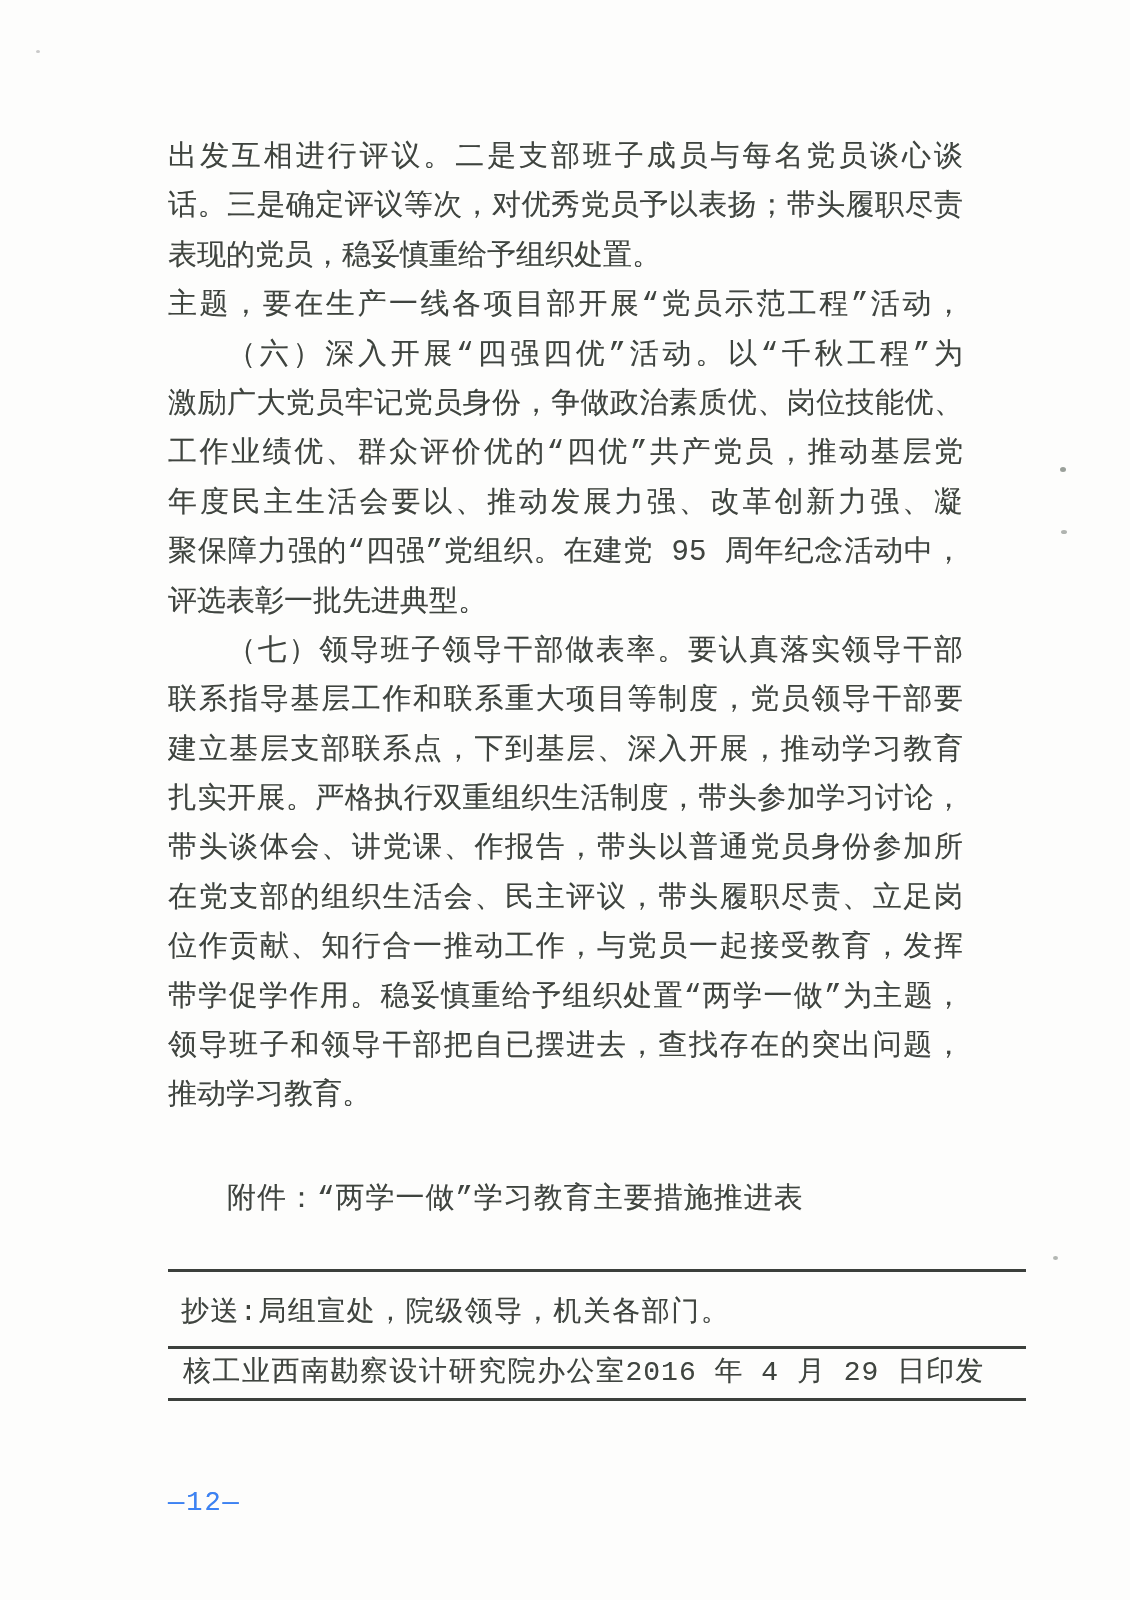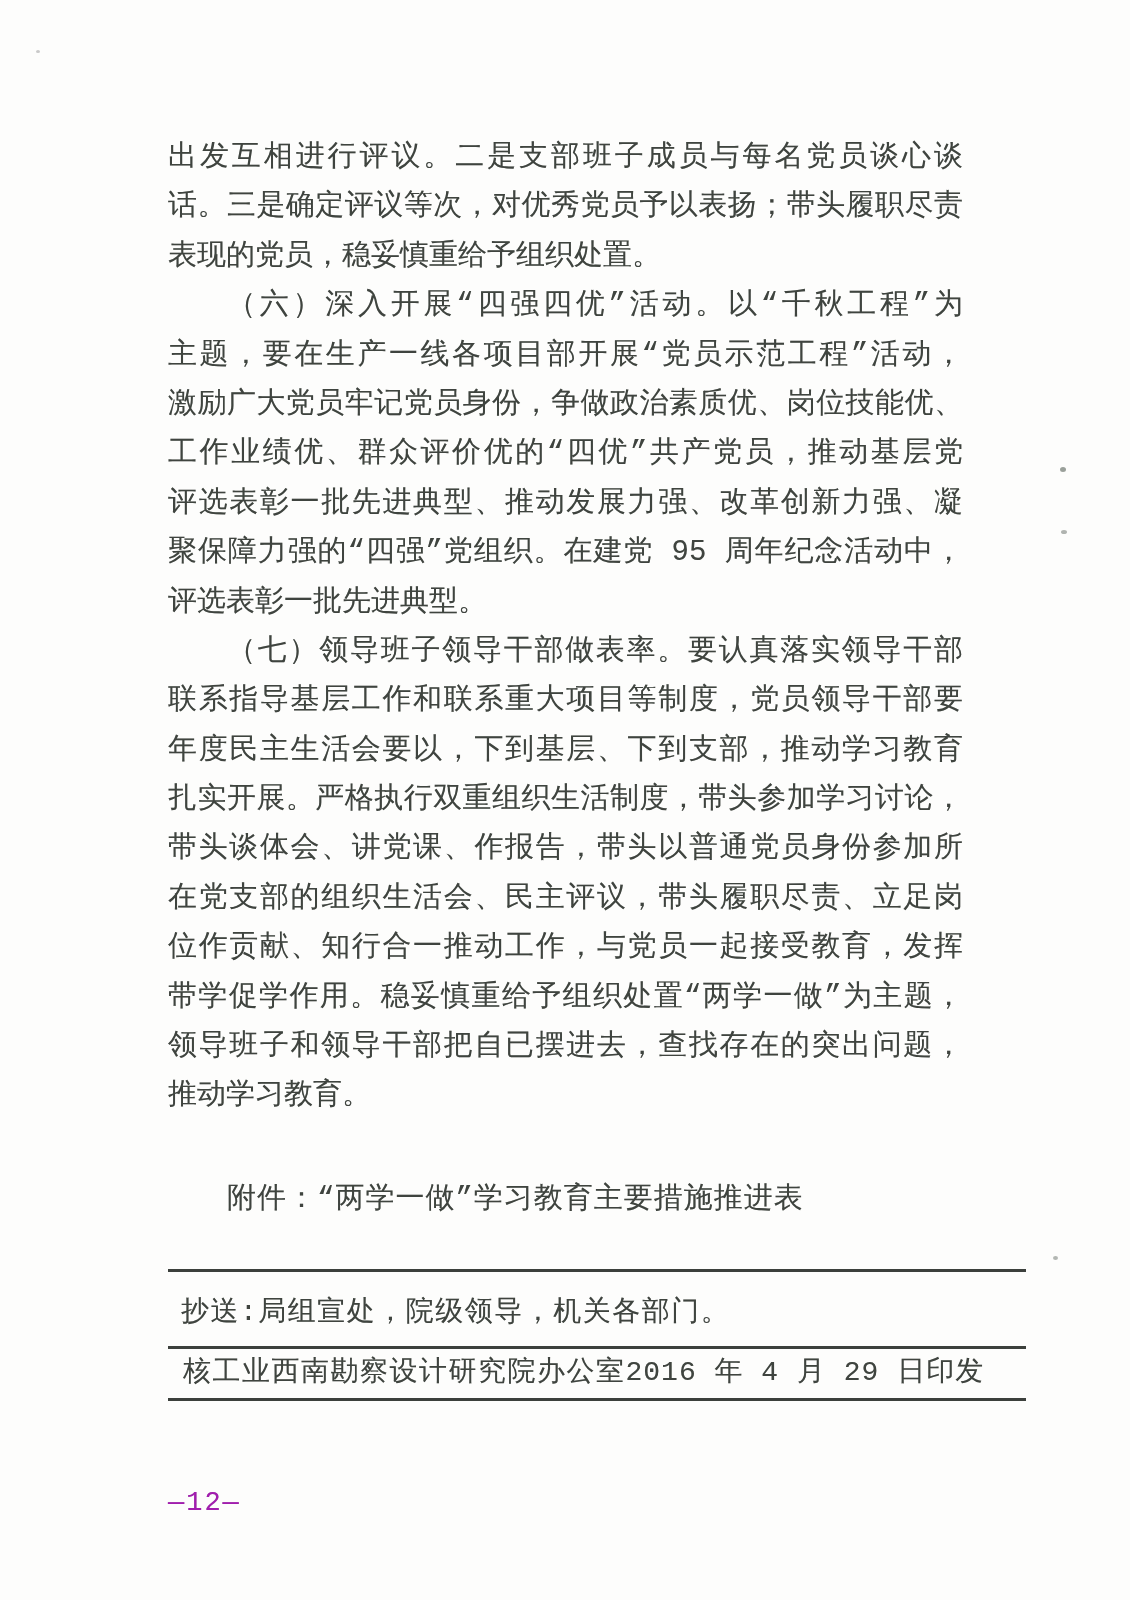--- a/index.html
+++ b/index.html
@@ -70,21 +70,21 @@
   }
   .issuer { letter-spacing: 1.5px; white-space: nowrap; }
   .print-date { letter-spacing: 1px; white-space: nowrap; }
   .page-number {
     position: absolute;
     left: 168px;
     top: 1486px;
     font-size: 27px;
     line-height: 34px;
     letter-spacing: 2px;
-    color: #a21caf;
+    color: #3b82f6;
     white-space: nowrap;
     text-align: right;
   }
   .speck {
     position: absolute;
     border-radius: 50%;
   }
   .speck-1 { left: 36px;   top: 50px;   width: 4px; height: 3px; background: #c9c9c9; }
   .speck-2 { left: 1060px; top: 467px;  width: 6px; height: 5px; background: #9aa09a; }
   .speck-3 { left: 1061px; top: 530px;  width: 6px; height: 4px; background: #b0b4b0; }
@@ -97,30 +97,30 @@
 
   <div class="speck speck-1"></div>
   <div class="speck speck-2"></div>
   <div class="speck speck-3"></div>
   <div class="speck speck-4"></div>
 
   <div class="body-text">
       <div class="line">出发互相进行评议。二是支部班子成员与每名党员谈心谈</div>
       <div class="line">话。三是确定评议等次，对优秀党员予以表扬；带头履职尽责</div>
       <div class="line last">表现的党员，稳妥慎重给予组织处置。</div>
+      <div class="line">主题，要在生产一线各项目部开展“党员示范工程”活动，</div>
       <div class="line indent">（六）深入开展“四强四优”活动。以“千秋工程”为</div>
-      <div class="line">主题，要在生产一线各项目部开展“党员示范工程”活动，</div>
       <div class="line">激励广大党员牢记党员身份，争做政治素质优、岗位技能优、</div>
       <div class="line">工作业绩优、群众评价优的“四优”共产党员，推动基层党</div>
-      <div class="line">评选表彰一批先进典型、推动发展力强、改革创新力强、凝</div>
+      <div class="line">年度民主生活会要以、推动发展力强、改革创新力强、凝</div>
       <div class="line">聚保障力强的“四强”党组织。在建党 95 周年纪念活动中，</div>
       <div class="line last">评选表彰一批先进典型。</div>
       <div class="line indent">（七）领导班子领导干部做表率。要认真落实领导干部</div>
       <div class="line">联系指导基层工作和联系重大项目等制度，党员领导干部要</div>
-      <div class="line">年度民主生活会要以，下到基层、下到支部，推动学习教育</div>
+      <div class="line">建立基层支部联系点，下到基层、深入开展，推动学习教育</div>
       <div class="line">扎实开展。严格执行双重组织生活制度，带头参加学习讨论，</div>
       <div class="line">带头谈体会、讲党课、作报告，带头以普通党员身份参加所</div>
       <div class="line">在党支部的组织生活会、民主评议，带头履职尽责、立足岗</div>
       <div class="line">位作贡献、知行合一推动工作，与党员一起接受教育，发挥</div>
       <div class="line">带学促学作用。稳妥慎重给予组织处置“两学一做”为主题，</div>
       <div class="line">领导班子和领导干部把自已摆进去，查找存在的突出问题，</div>
       <div class="line last">推动学习教育。</div>
     </div>
 
   <div class="attachment">附件：“两学一做”学习教育主要措施推进表</div>

